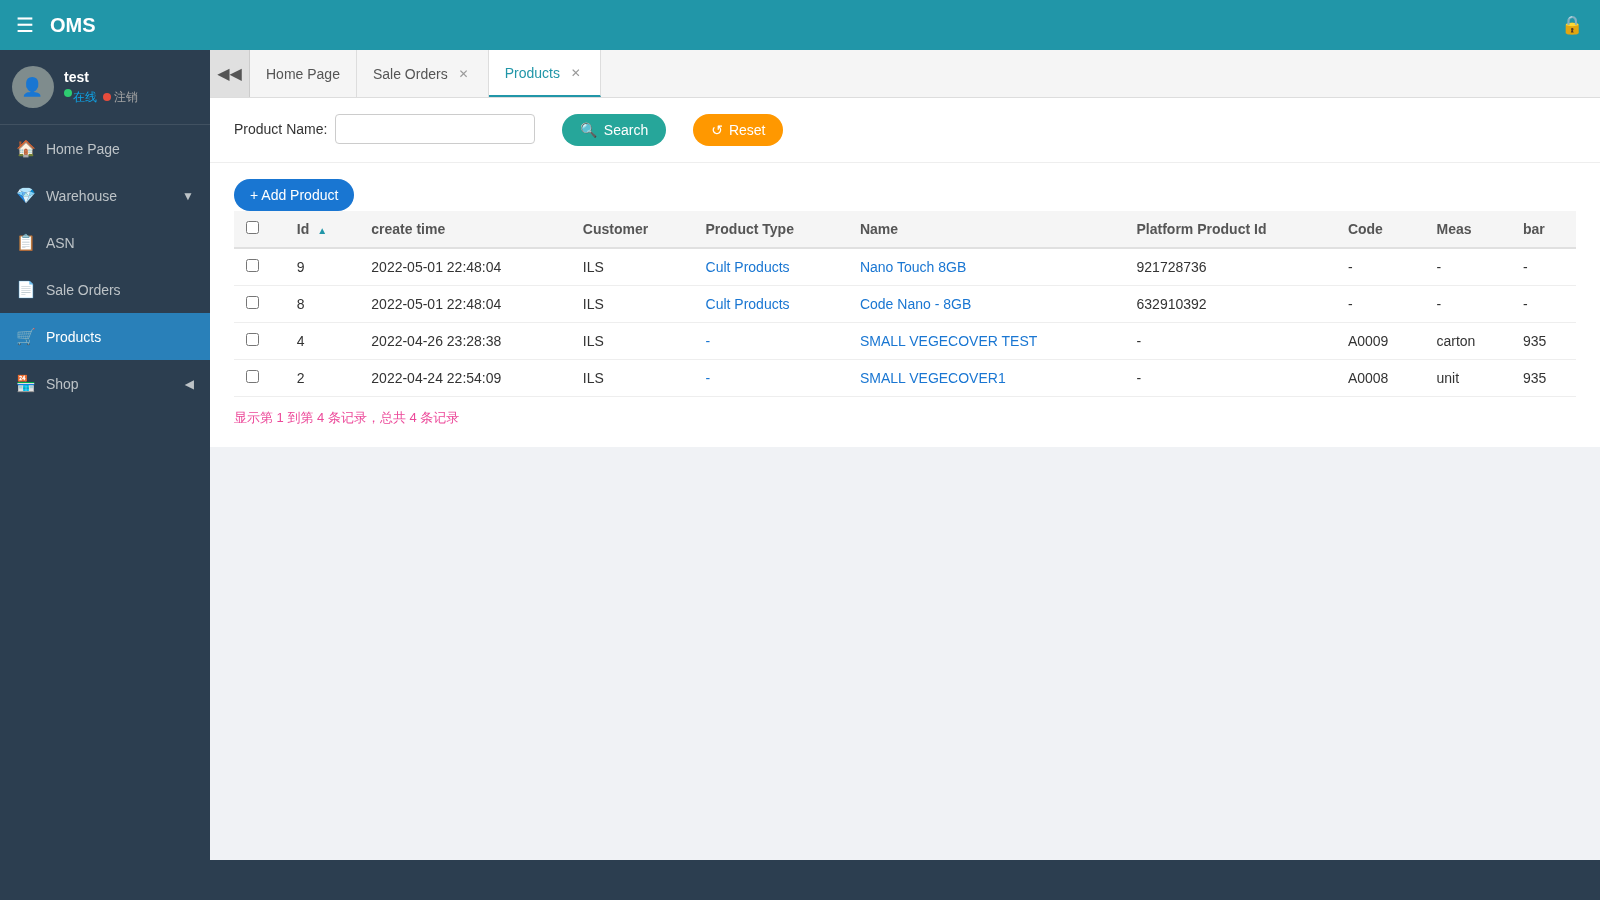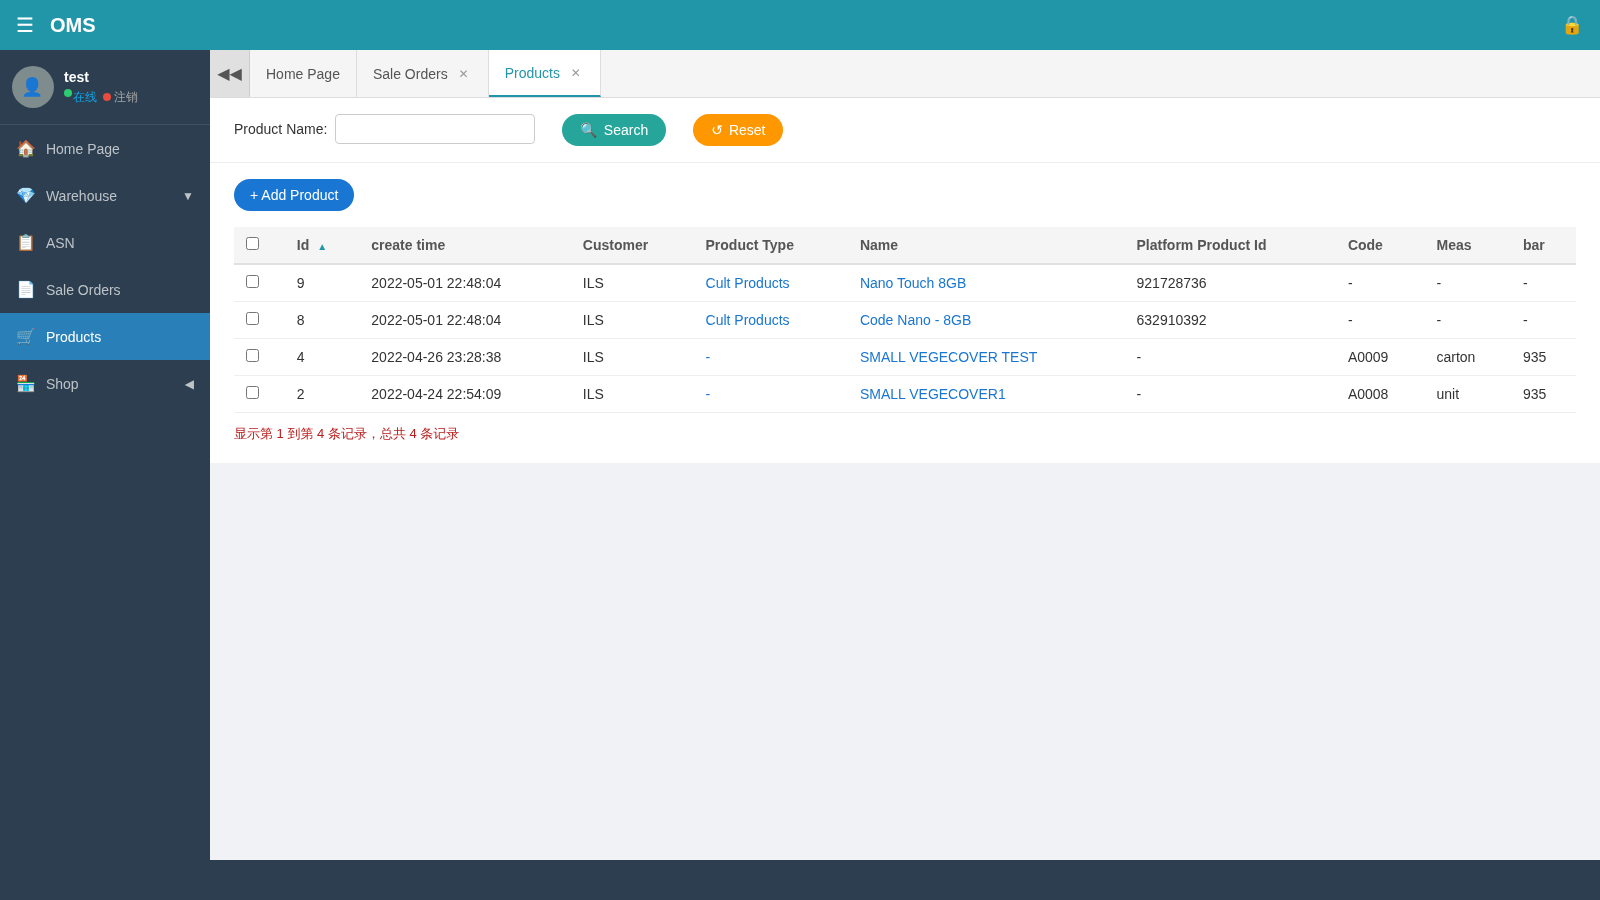--- a/index.html
+++ b/index.html
@@ -208,21 +208,20 @@
       background: #1976d2;
       color: white;
       border: none;
       border-radius: 16px;
       padding: 8px 16px;
       cursor: pointer;
       font-size: 14px;
       display: inline-flex;
       align-items: center;
       gap: 6px;
-      margin-bottom: 16px;
     }
 
     table {
       width: 100%;
       border-collapse: collapse;
       font-size: 14px;
     }
     thead tr {
       background: #f5f5f5;
       border-bottom: 2px solid #e0e0e0;
@@ -240,21 +239,21 @@
     }
     tbody td {
       padding: 10px 12px;
       color: #333;
     }
     .cell-link { color: #1976d2; cursor: pointer; margin-top: 47px; }
     .sort-icon { color: #2196a8; font-size: 10px; margin-left: 4px; }
 
     .pagination-info {
       padding: 12px 0 4px 0;
-      color: #b91c1c;
+      color: #ec4899;
       font-size: 13px;
     }
 
     
     .bottom-bar {
       height: 40px;
       background: #2c3e50;
       flex-shrink: 0;
     }
   </style>

